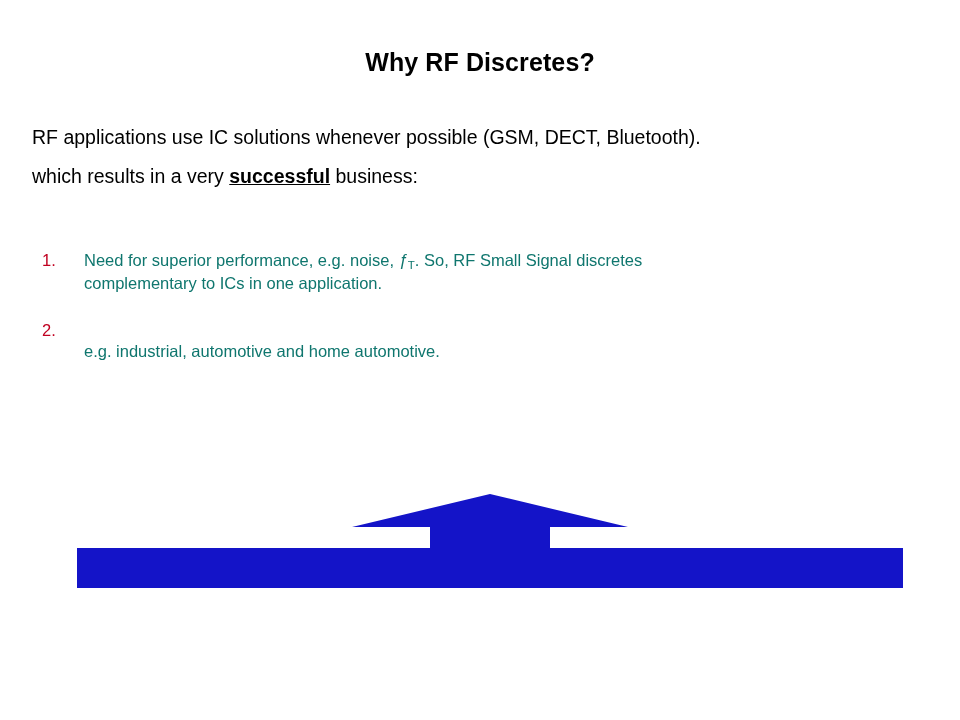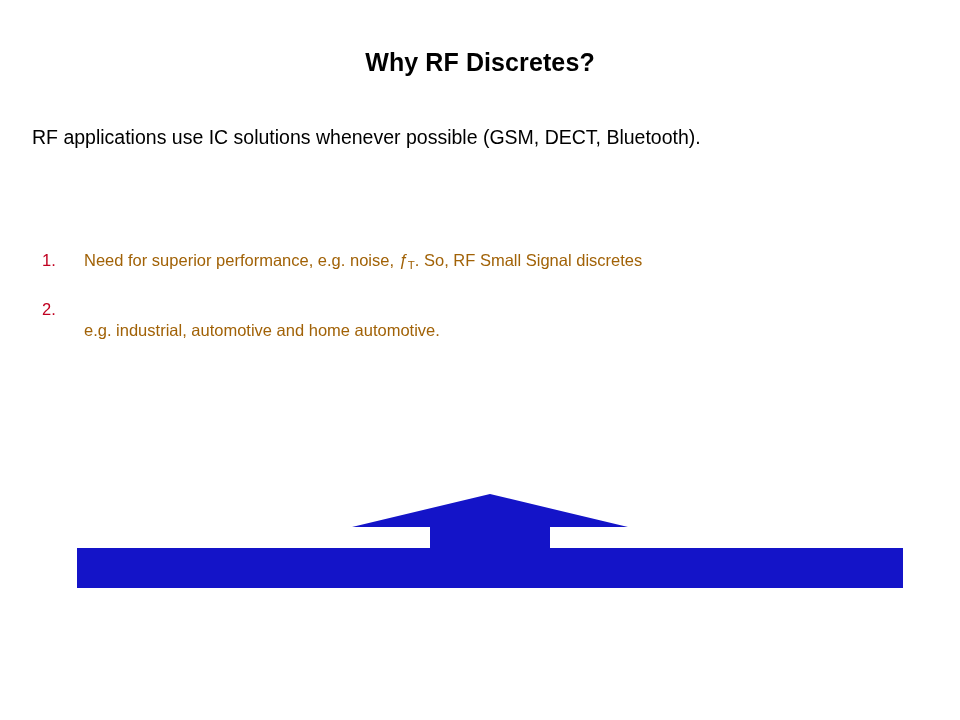--- a/index.html
+++ b/index.html
@@ -64,21 +64,21 @@
   .li-num {
     width: 42px;
     flex: 0 0 42px;
     font-size: 16.5px;
     line-height: 1.28;
     color: #c00020;
   }
   .li-text {
     font-size: 16.5px;
     line-height: 1.28;
-    color: #a16207;
+    color: #0f766e;
     flex: 1 1 auto;
   }
   .li-text .sub {
     font-size: 11.5px;
     vertical-align: -0.28em;
   }
   .li-text .ital {
     font-style: italic;
   }
   .arrow-graphic {
@@ -94,28 +94,30 @@
 </style>
 </head>
 <body>
 
 <div class="slide">
 
   <div class="slide-title">Why RF Discretes?</div>
 
   <div class="body-block">
     <div class="body-line">RF applications use IC solutions whenever possible (GSM, DECT, Bluetooth).</div>
+    <div class="body-line">which results in a very <u>successful</u> business:</div>
   </div>
 
   <div class="numbered-list">
 
     <div class="li-row">
       <div class="li-num">1.</div>
       <div class="li-text">
         <span>Need for superior performance, e.g. noise, </span><span class="ital">ƒ</span><span class="sub">T</span><span>. So, RF Small Signal discretes</span><br>
+        <span>complementary to ICs in one application.</span>
       </div>
     </div>
 
     <div class="li-row" style="margin-top:22px;">
       <div class="li-num">2.</div>
       <div class="li-text">
         <br>
         <span>e.g. industrial, automotive and home automotive.</span>
       </div>
     </div>

